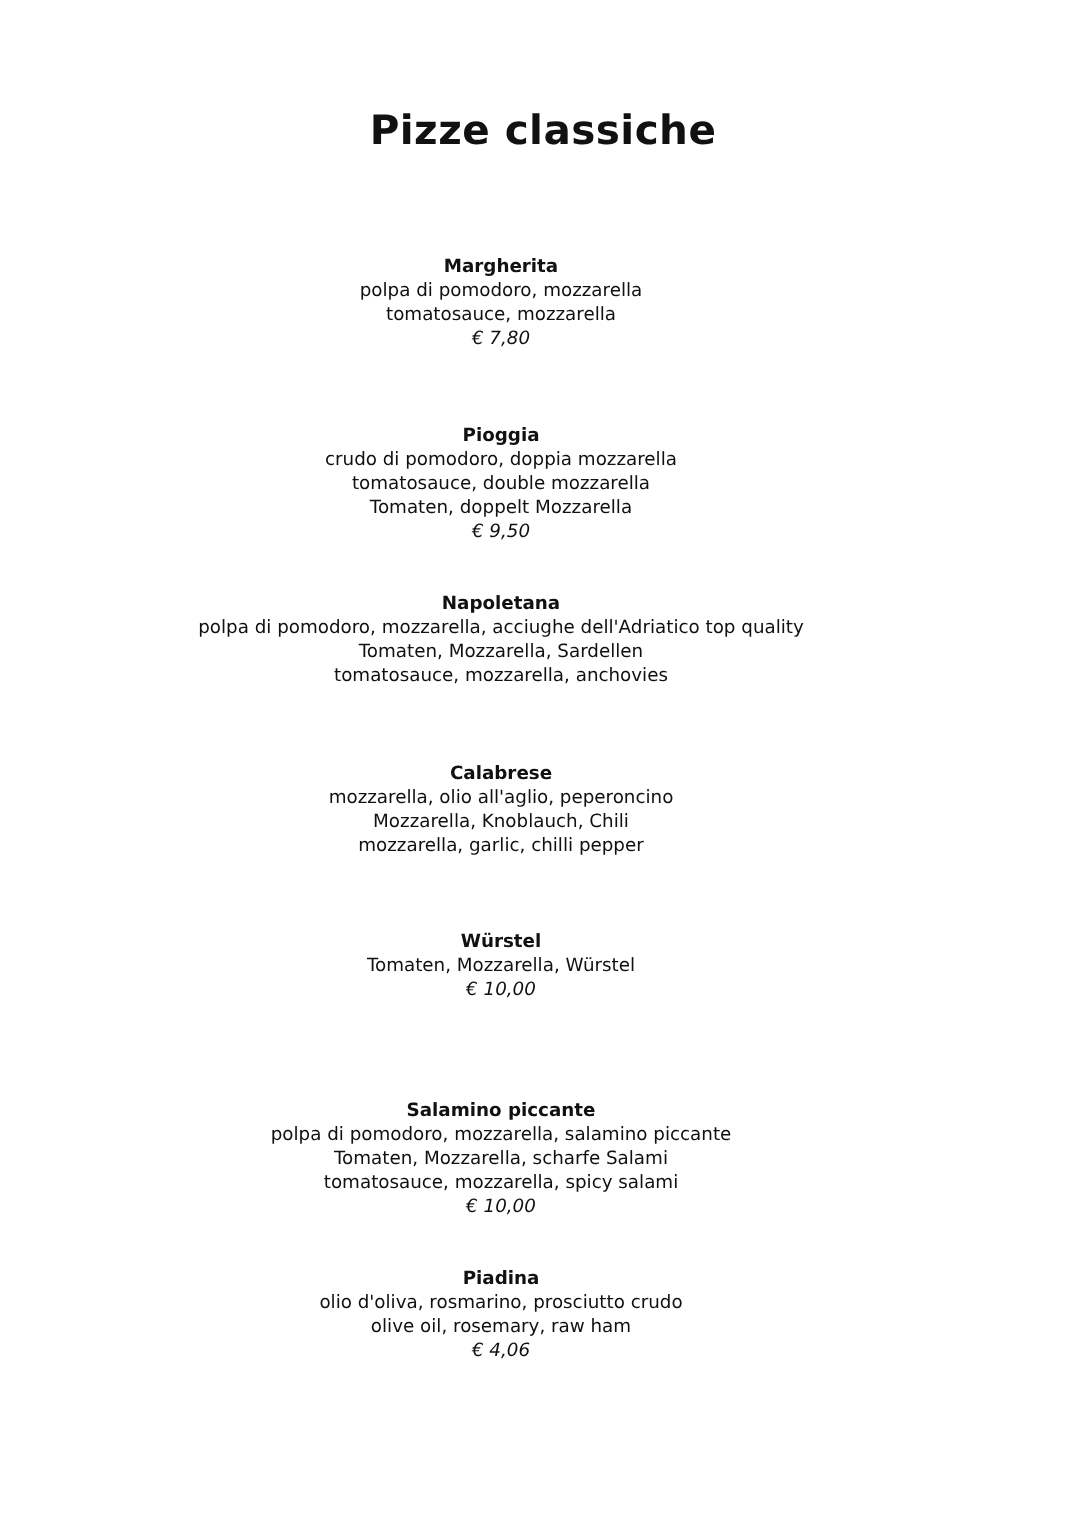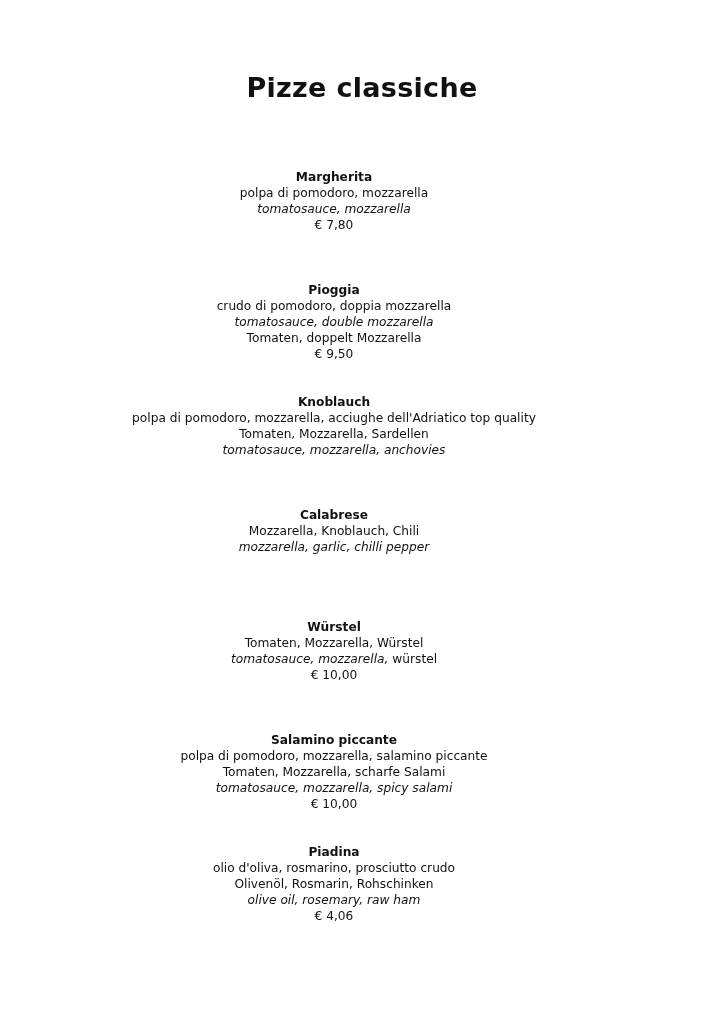--- a/index.html
+++ b/index.html
@@ -43,23 +43,23 @@
     }
     .menu-item .name {
       font-weight: bold;
       display: block;
     }
     .menu-item .line {
       display: block;
       white-space: nowrap;
     }
     .menu-item .it {
-      font-style: italic;
     }
     .menu-item .price {
+      font-style: italic;
       display: block;
     }
   </style>
 </head>
 <body>
 
 <h1 class="page-title">Pizze classiche</h1>
 
 <div class="menu-list">
 
@@ -72,48 +72,47 @@
 
   <div class="menu-item">
     <span class="name">Pioggia</span>
     <span class="line">crudo di pomodoro, doppia mozzarella</span>
     <span class="line"><span class="it">tomatosauce, double mozzarella</span><span></span></span>
     <span class="line">Tomaten, doppelt Mozzarella</span>
     <span class="price">€ 9,50</span>
   </div>
 
   <div class="menu-item">
-    <span class="name">Knoblauch</span>
+    <span class="name">Napoletana</span>
     <span class="line">polpa di pomodoro, mozzarella, acciughe dell'Adriatico top quality</span>
     <span class="line">Tomaten, Mozzarella, Sardellen</span>
     <span class="line"><span class="it">tomatosauce, mozzarella, anchovies</span><span></span></span>
   </div>
 
   <div class="menu-item">
     <span class="name">Calabrese</span>
+    <span class="line">mozzarella, olio all'aglio, peperoncino</span>
     <span class="line">Mozzarella, Knoblauch, Chili</span>
     <span class="line"><span class="it">mozzarella, garlic, chilli pepper</span><span></span></span>
   </div>
 
   <div class="menu-item">
     <span class="name">Würstel</span>
     <span class="line">Tomaten, Mozzarella, Würstel</span>
-    <span class="line"><span class="it" style="white-space:pre">tomatosauce, mozzarella, </span><span>würstel</span></span>
     <span class="price">€ 10,00</span>
   </div>
 
   <div class="menu-item">
     <span class="name">Salamino piccante</span>
     <span class="line">polpa di pomodoro, mozzarella, salamino piccante</span>
     <span class="line">Tomaten, Mozzarella, scharfe Salami</span>
     <span class="line"><span class="it">tomatosauce, mozzarella, spicy salami</span><span></span></span>
     <span class="price">€ 10,00</span>
   </div>
 
   <div class="menu-item">
     <span class="name">Piadina</span>
     <span class="line">olio d'oliva, rosmarino, prosciutto crudo</span>
-    <span class="line">Olivenöl, Rosmarin, Rohschinken</span>
     <span class="line"><span class="it">olive oil, rosemary, raw ham</span><span></span></span>
     <span class="price">€ 4,06</span>
   </div>
 
 </div>
 
 </body></html>

